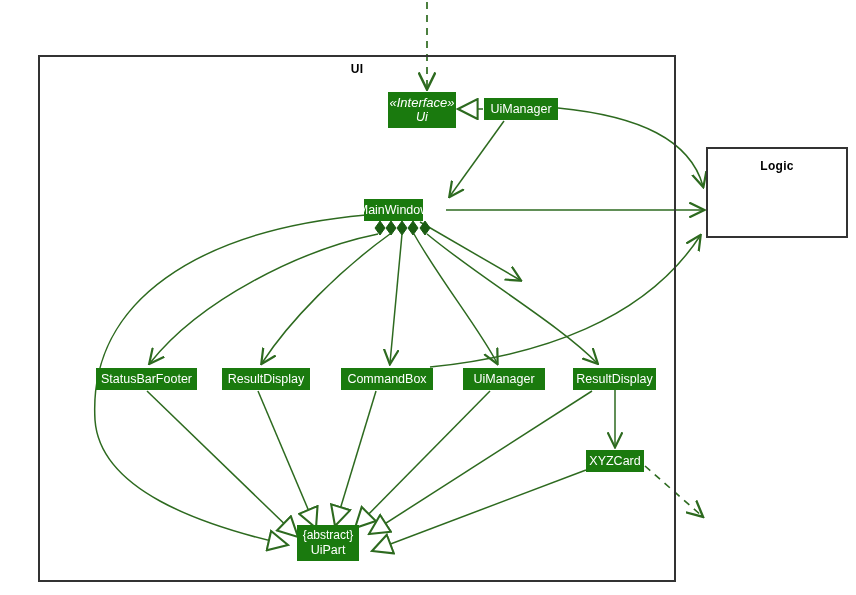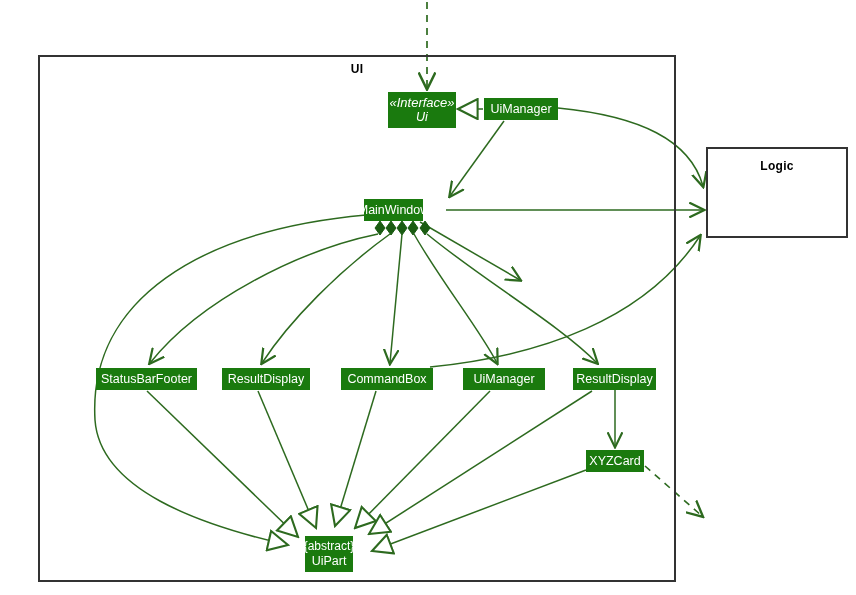--- a/index.html
+++ b/index.html
@@ -208,18 +208,18 @@
   </div>
 
   <div class="node" style="left:573px; top:368px; width:83px; height:22px;">
     <span>ResultDisplay</span>
   </div>
 
   <div class="node" style="left:586px; top:450px; width:58px; height:22px;">
     <span>XYZCard</span>
   </div>
 
-  <div class="node" style="left:297px; top:536px; width:48px; height:36px;margin-left:8px;">
+  <div class="node" style="left:297px; top:525px; width:62px; height:36px;">
     <span class="abs-tag">{abstract}</span>
     <span>UiPart</span>
   </div>
 
 </div>
 
 </body></html>

